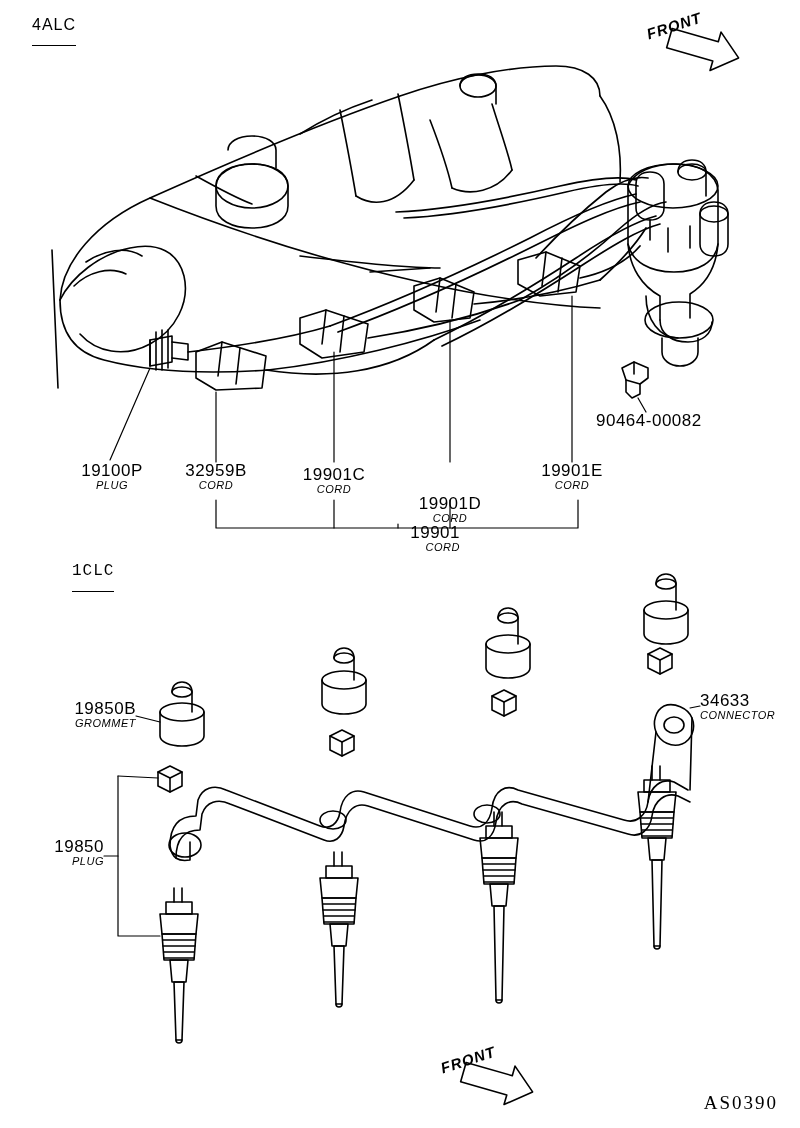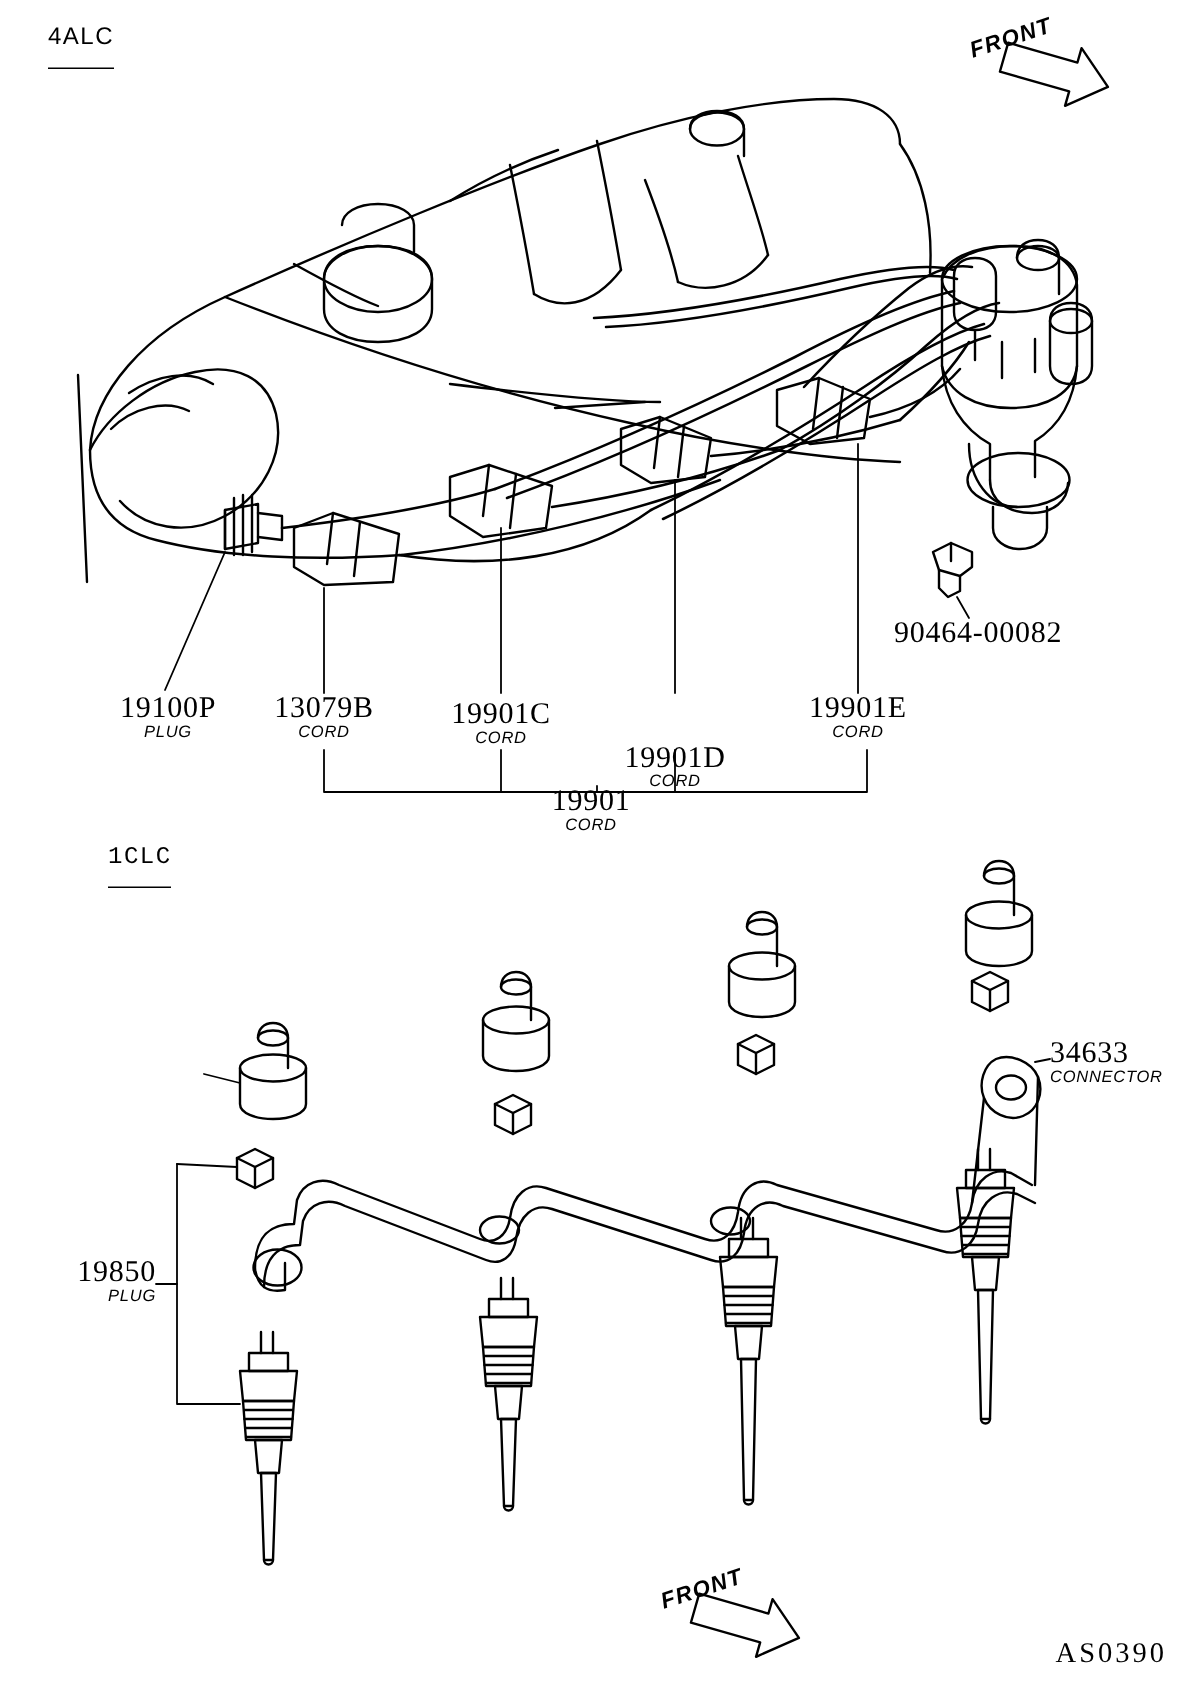--- a/index.html
+++ b/index.html
@@ -28,23 +28,22 @@
     height: 1128px;
   }
   .lbl {
     position: absolute;
     font-family: "Liberation Sans", sans-serif;
     white-space: nowrap;
     line-height: 1.05;
   }
   .lbl .code {
     display: block;
-    font-size: 20px;
+    font-size: 17px;
     letter-spacing: 0.5px;
-    font-family: Liberation Serif, serif;
   }
   .lbl .sub {
     display: block;
     font-size: 11px;
     letter-spacing: 0.5px;
     font-style: italic;
   }
   .center { text-align: center; }
   .left { text-align: left; }
   .right { text-align: right; }
@@ -319,48 +318,52 @@
   <div class="lbl" style="left:440px; top:1052px; transform:rotate(-18deg);">
     <span class="front-word">FRONT</span>
   </div>
 
   <div class="lbl center" style="left:62px; top:462px; width:100px;">
     <span class="code">19100P</span>
     <span class="sub">PLUG</span>
   </div>
 
   <div class="lbl center" style="left:166px; top:462px; width:100px;">
-    <span class="code">13079B</span>
+    <span class="code">32959B</span>
     <span class="sub">CORD</span>
   </div>
 
   <div class="lbl center" style="left:284px; top:466px; width:100px;">
     <span class="code">19901C</span>
     <span class="sub">CORD</span>
   </div>
 
   <div class="lbl center" style="left:400px; top:462px; width:100px;margin-top:33px;">
     <span class="code">19901D</span>
     <span class="sub">CORD</span>
   </div>
 
   <div class="lbl center" style="left:522px; top:462px; width:100px;">
     <span class="code">19901E</span>
     <span class="sub">CORD</span>
   </div>
 
-  <div class="lbl center" style="left:344px; top:524px; width:100px;">
+  <div class="lbl center" style="left:360px; top:524px; width:100px;text-align:right;">
     <span class="code">19901</span>
     <span class="sub">CORD</span>
   </div>
 
   <div class="lbl left" style="left:596px; top:412px;">
     <span class="code">90464-00082</span>
   </div>
 
+  <div class="lbl right" style="left:0px; top:700px; width:136px;">
+    <span class="code">19850B</span>
+    <span class="sub">GROMMET</span>
+  </div>
 
   <div class="lbl right" style="left:0px; top:838px; width:104px;">
     <span class="code">19850</span>
     <span class="sub">PLUG</span>
   </div>
 
   <div class="lbl left" style="left:700px; top:692px;">
     <span class="code">34633</span>
     <span class="sub">CONNECTOR</span>
   </div>

